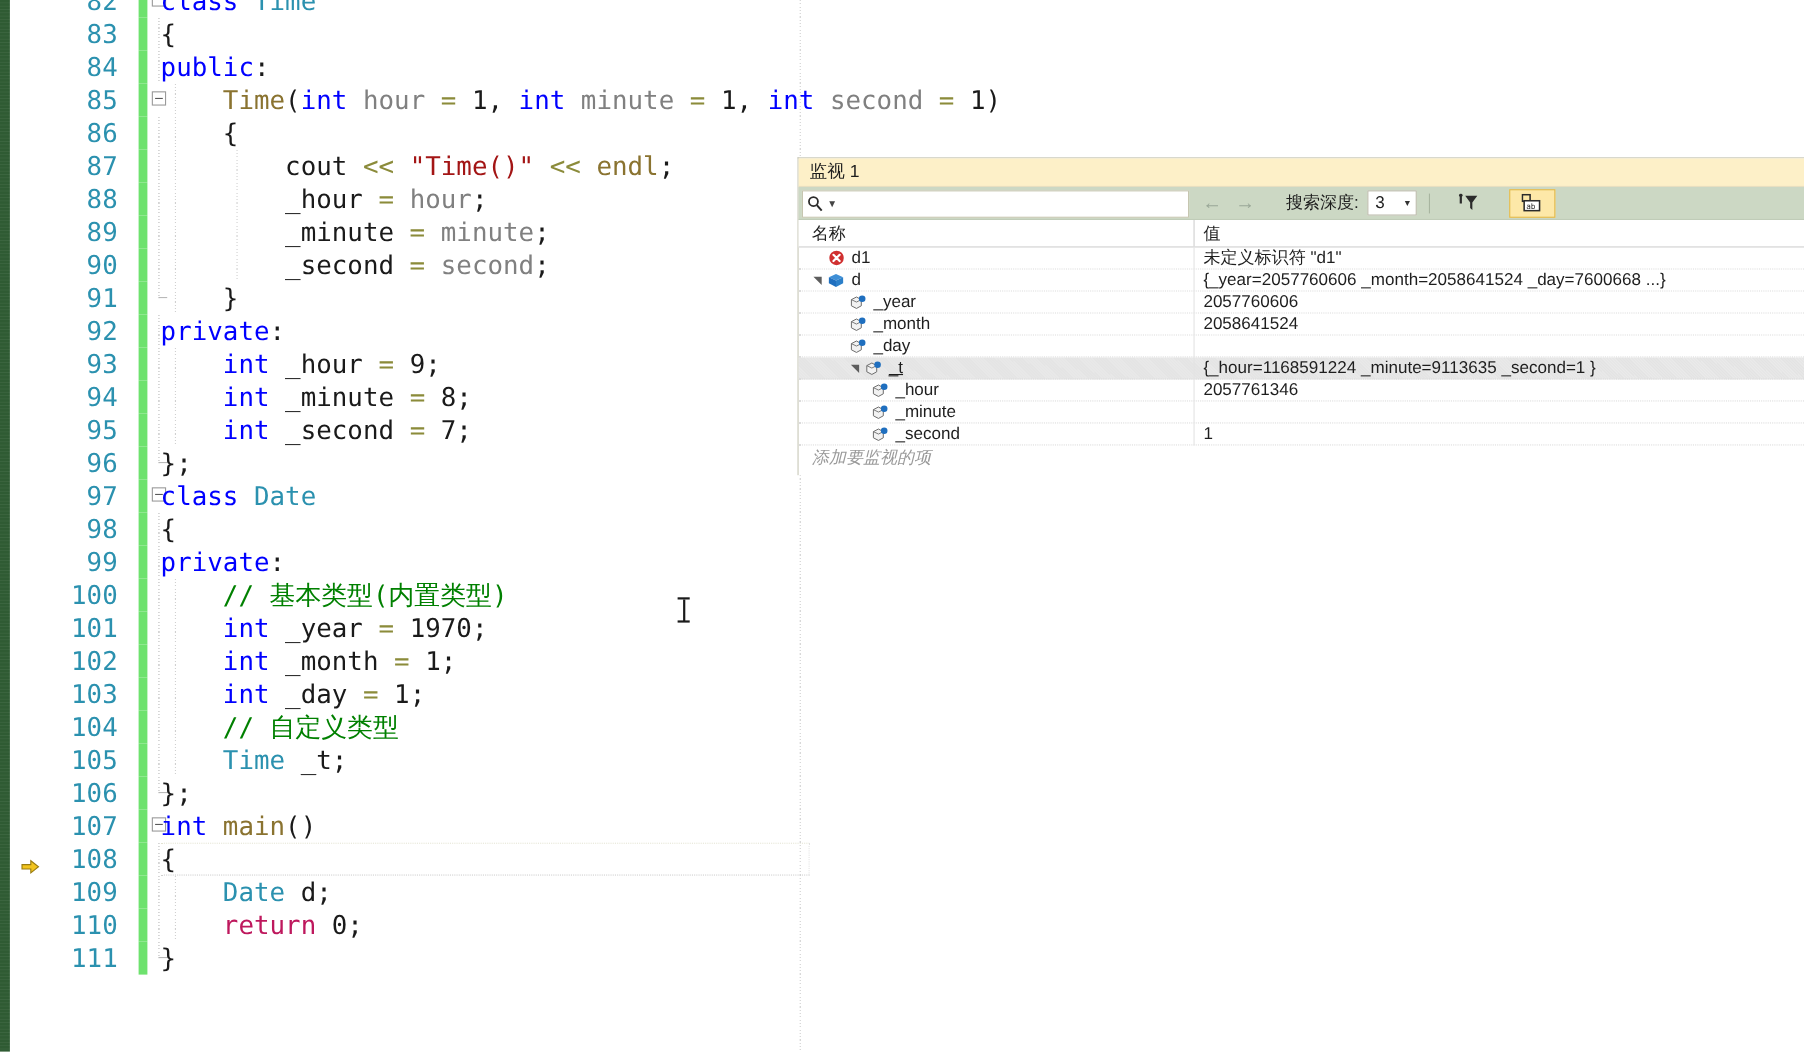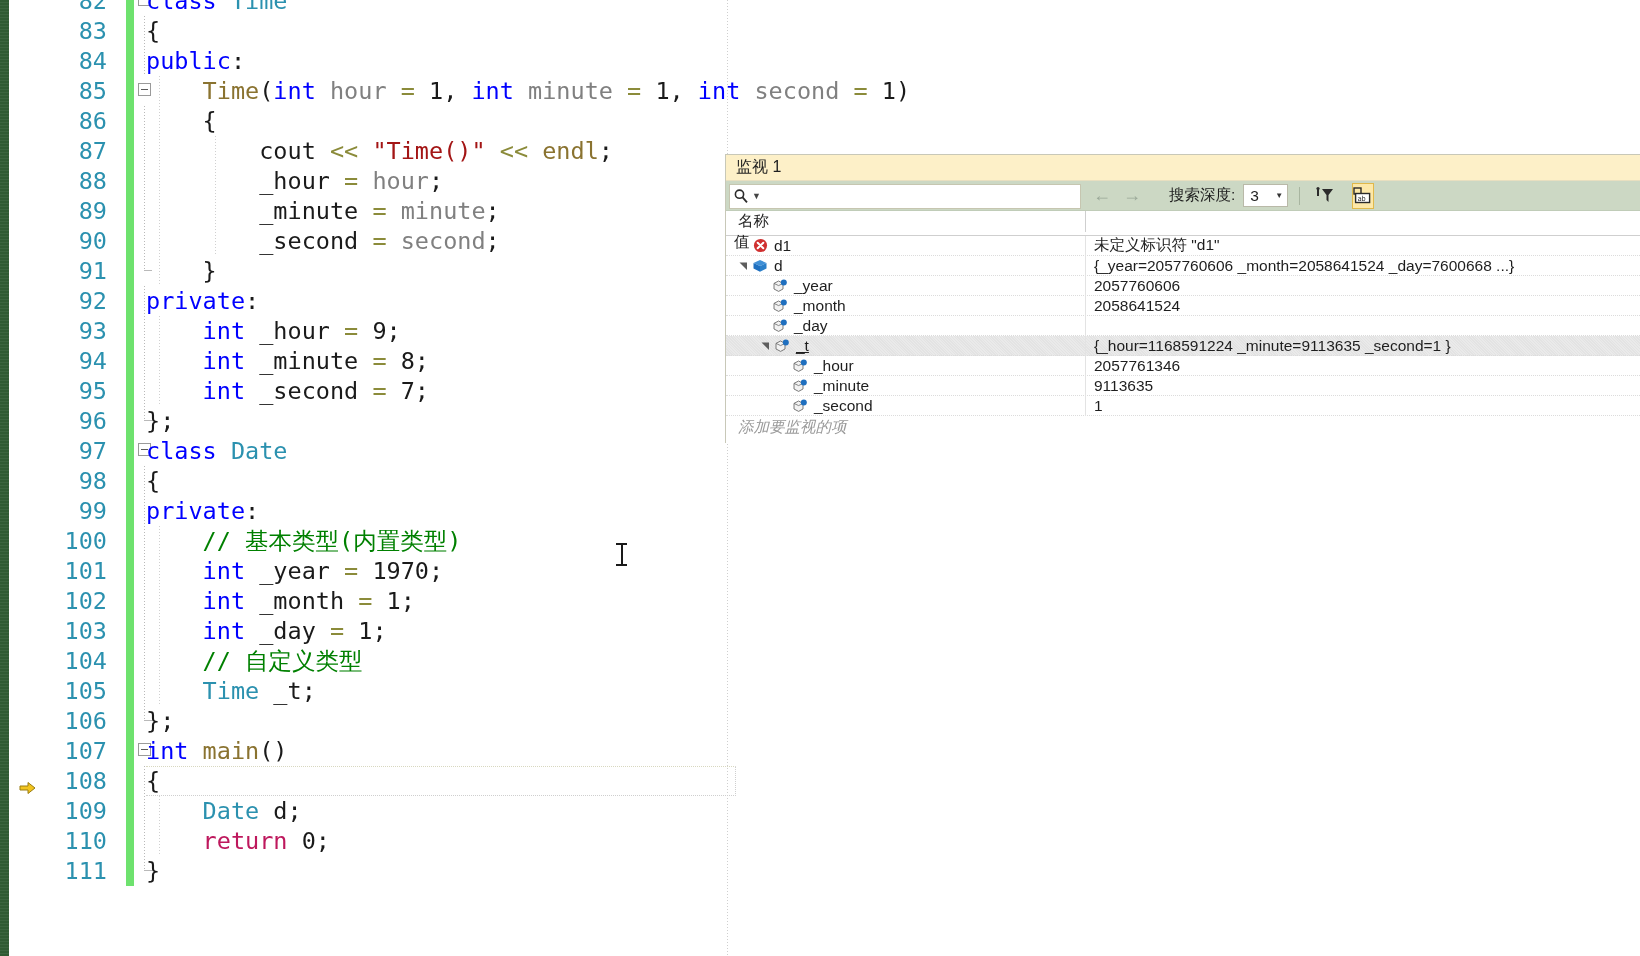--- a/index.html
+++ b/index.html
@@ -103,21 +103,21 @@
   
   .ibeam{
     position:absolute;left:616px;top:543px;width:11px;height:24px;
   }
   .ibeam .stem{position:absolute;left:5px;top:2px;width:1.6px;height:20px;background:#1a1a1a;}
   .ibeam .bar-t{position:absolute;left:0px;top:0px;width:11px;height:1.6px;background:#1a1a1a;}
   .ibeam .bar-b{position:absolute;left:0px;top:21px;width:11px;height:1.6px;background:#1a1a1a;}
 
   
   #watch{
-    position:absolute;left:725px;top:154px;width:915px;height:289px;
+    position:absolute;left:725px;top:143px;width:915px;height:289px;
     background:#ffffff;
     border-left:1px solid #c8c8b8;
     border-top:1px solid #c8c8b8;
     box-sizing:border-box;
     font-family:"Liberation Sans", sans-serif;
   }
   .watch-title{
     height:26px;background:#fdf0c8;
     border-bottom:1px solid #e8dfc0;
     display:flex;align-items:center;
@@ -146,28 +146,27 @@
   .nav-arrows{display:flex;align-items:center;gap:12px;margin-left:12px;color:#9aa898;font-size:18px;}
   .depth-label{margin-left:28px;font-size:15.5px;color:#1e1e1e;}
   .depth-combo{
     margin-left:8px;width:45px;height:23px;background:#ffffff;
     border:1px solid #b9b9a8;display:flex;align-items:center;
     box-sizing:border-box;
   }
   .depth-val{flex:1;padding-left:6px;font-size:15.5px;color:#1e1e1e;}
   .depth-caret{width:16px;font-size:8px;color:#333;display:flex;align-items:center;justify-content:center;}
   .tb-div{width:1px;height:18px;background:#a8b5a0;margin-left:11px;}
-  .tb-btn{width:22px;height:26px;margin-left:15px;display:flex;align-items:center;justify-content:center;}
+  .tb-btn{width:42px;height:26px;margin-left:15px;display:flex;align-items:center;justify-content:center;}
   .tb-btn.active{background:#fde8a8;border:1px solid #e0b84a;box-sizing:border-box;}
 
   .grid-head{
     height:25px;display:flex;border-bottom:1px solid #cfcfcf;
     background:#ffffff;font-size:15.5px;color:#1e1e1e;
     box-sizing:border-box;
-    flex-direction:column;
   }
   .gh-name{width:360px;padding-left:12px;display:flex;align-items:center;border-right:1px solid #cfcfcf;box-sizing:border-box;}
   .gh-val{flex:1;padding-left:8px;display:flex;align-items:center;}
 
   .grid-body{position:relative;}
   .wrow{
     height:20px;display:flex;font-size:15.5px;color:#1e1e1e;
     border-bottom:1px dotted #dcdcdc;box-sizing:border-box;
     align-items:center;
   }
@@ -350,21 +349,21 @@
             <svg width="16" height="14" viewBox="0 0 16 14">
               <path d="M2 4.4 L6.6 2 L11 4.4 L11 10 L6.6 12.4 L2 10 Z" fill="#f2f2f2" stroke="#6b6b6b" stroke-width="0.9"></path>
               <path d="M2 4.4 L6.6 6.6 L11 4.4" fill="none" stroke="#6b6b6b" stroke-width="0.8"></path>
               <circle cx="11.8" cy="3.6" r="3" fill="#1f6fbf"></circle>
             </svg>
           </div>
           <span class="wlabel">_day</span>
         </div>
       </div>
       <div class="wrow sel">
-        <div class="wc-name" style="padding-left: 32px; text-decoration: underline;">
+        <div class="wc-name" style="padding-left: 44px; text-decoration: underline;">
           <div class="tw-exp">
             <svg width="9" height="9" viewBox="0 0 9 9">
               <path d="M0.5 1.5 L8 1.5 L8 9 Z" fill="#5d5d5d"></path>
             </svg>
           </div>
           <div class="wicon">
             <svg width="16" height="14" viewBox="0 0 16 14">
               <path d="M2 4.4 L6.6 2 L11 4.4 L11 10 L6.6 12.4 L2 10 Z" fill="#f2f2f2" stroke="#6b6b6b" stroke-width="0.9"></path>
               <path d="M2 4.4 L6.6 6.6 L11 4.4" fill="none" stroke="#6b6b6b" stroke-width="0.8"></path>
               <circle cx="11.8" cy="3.6" r="3" fill="#1f6fbf"></circle>
@@ -393,21 +392,20 @@
           <div class="tw-exp"></div>
           <div class="wicon">
             <svg width="16" height="14" viewBox="0 0 16 14">
               <path d="M2 4.4 L6.6 2 L11 4.4 L11 10 L6.6 12.4 L2 10 Z" fill="#f2f2f2" stroke="#6b6b6b" stroke-width="0.9"></path>
               <path d="M2 4.4 L6.6 6.6 L11 4.4" fill="none" stroke="#6b6b6b" stroke-width="0.8"></path>
               <circle cx="11.8" cy="3.6" r="3" fill="#1f6fbf"></circle>
             </svg>
           </div>
           <span class="wlabel">_minute</span>
         </div>
-        <div class="wc-val">9113635</div>
       </div>
       <div class="wrow">
         <div class="wc-name" style="padding-left: 50px;">
           <div class="tw-exp"></div>
           <div class="wicon">
             <svg width="16" height="14" viewBox="0 0 16 14">
               <path d="M2 4.4 L6.6 2 L11 4.4 L11 10 L6.6 12.4 L2 10 Z" fill="#f2f2f2" stroke="#6b6b6b" stroke-width="0.9"></path>
               <path d="M2 4.4 L6.6 6.6 L11 4.4" fill="none" stroke="#6b6b6b" stroke-width="0.8"></path>
               <circle cx="11.8" cy="3.6" r="3" fill="#1f6fbf"></circle>
             </svg>

